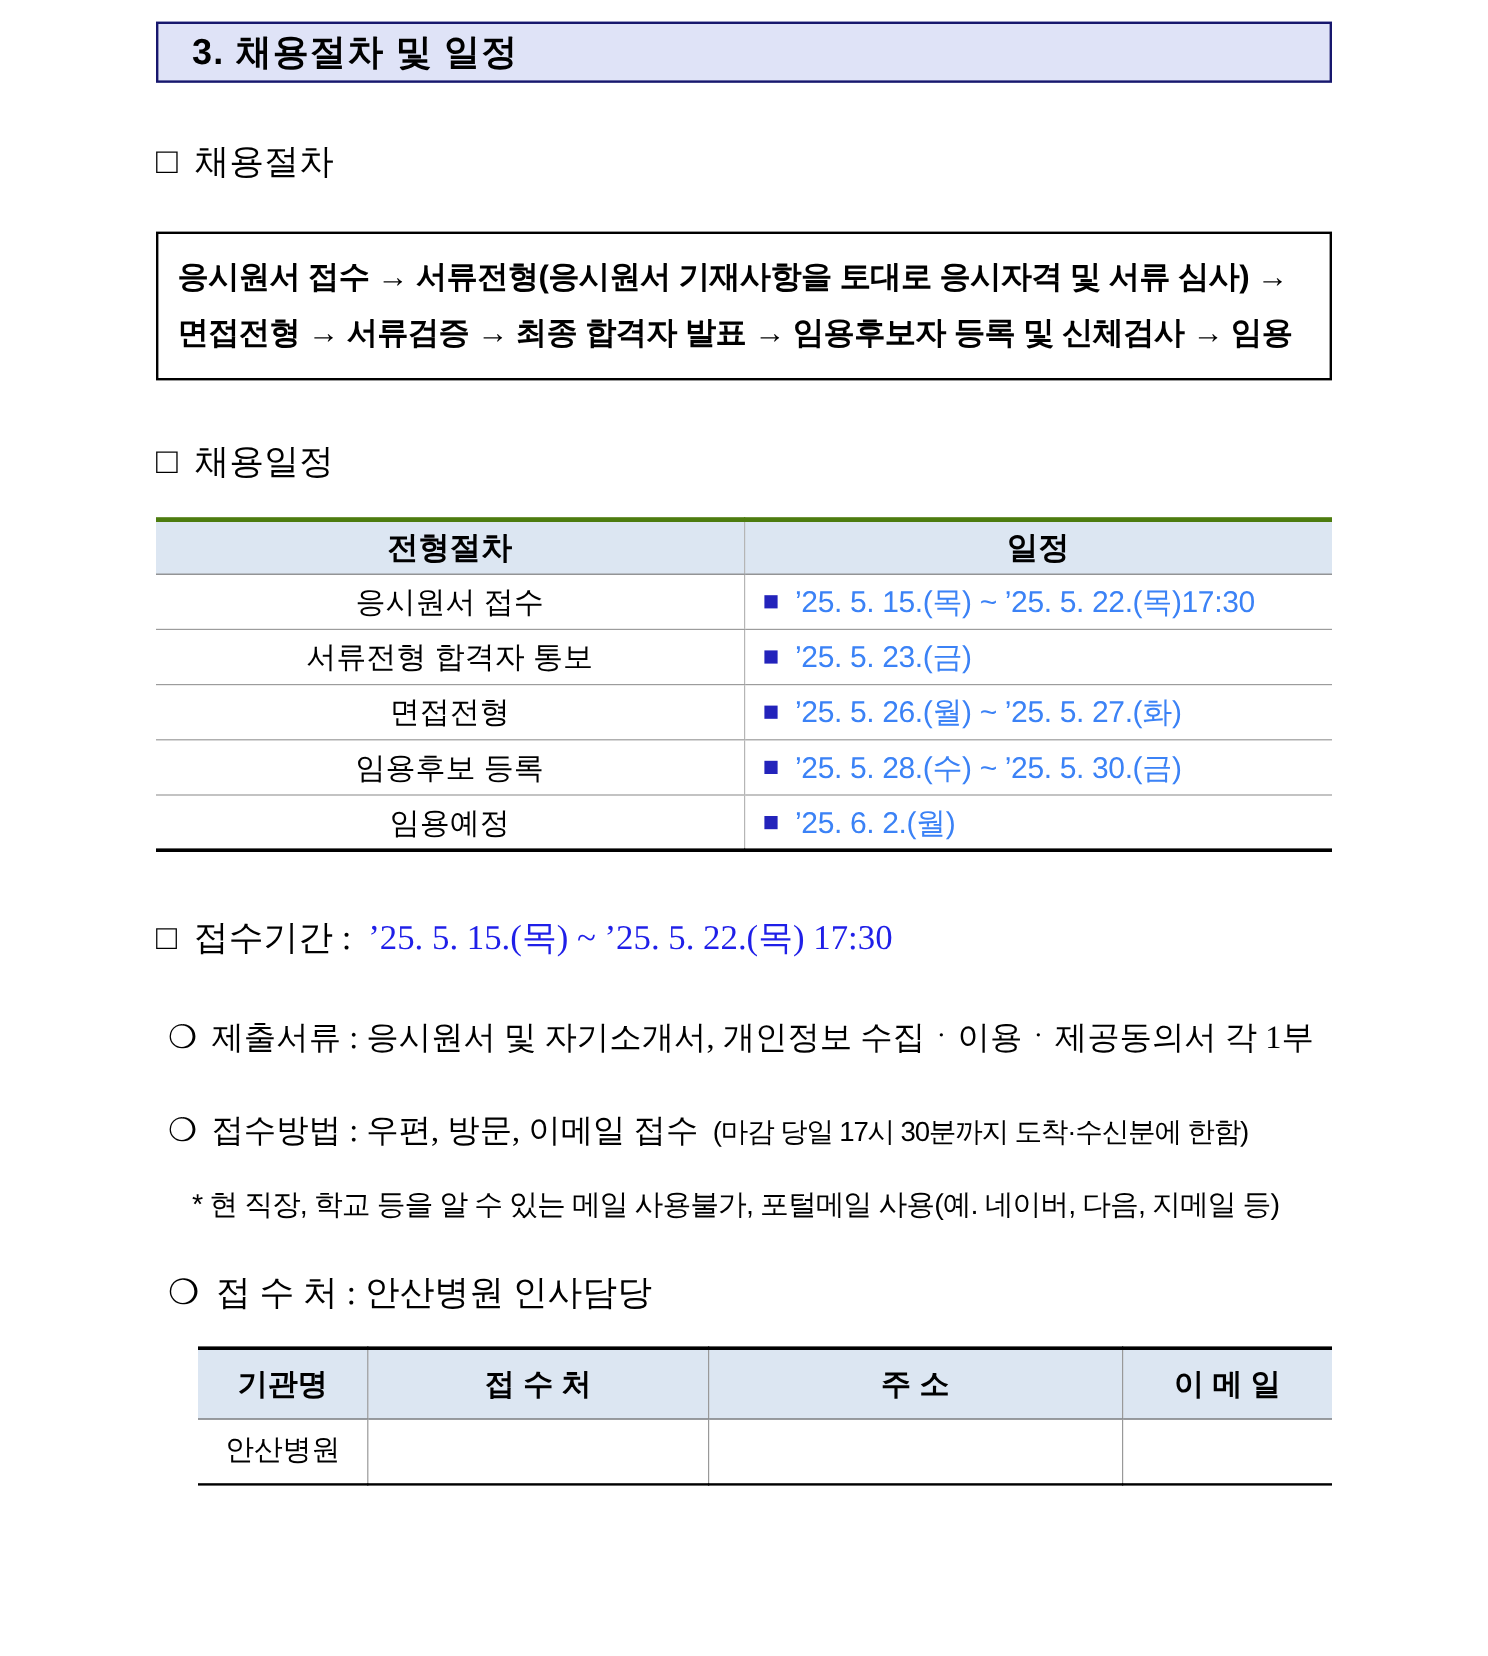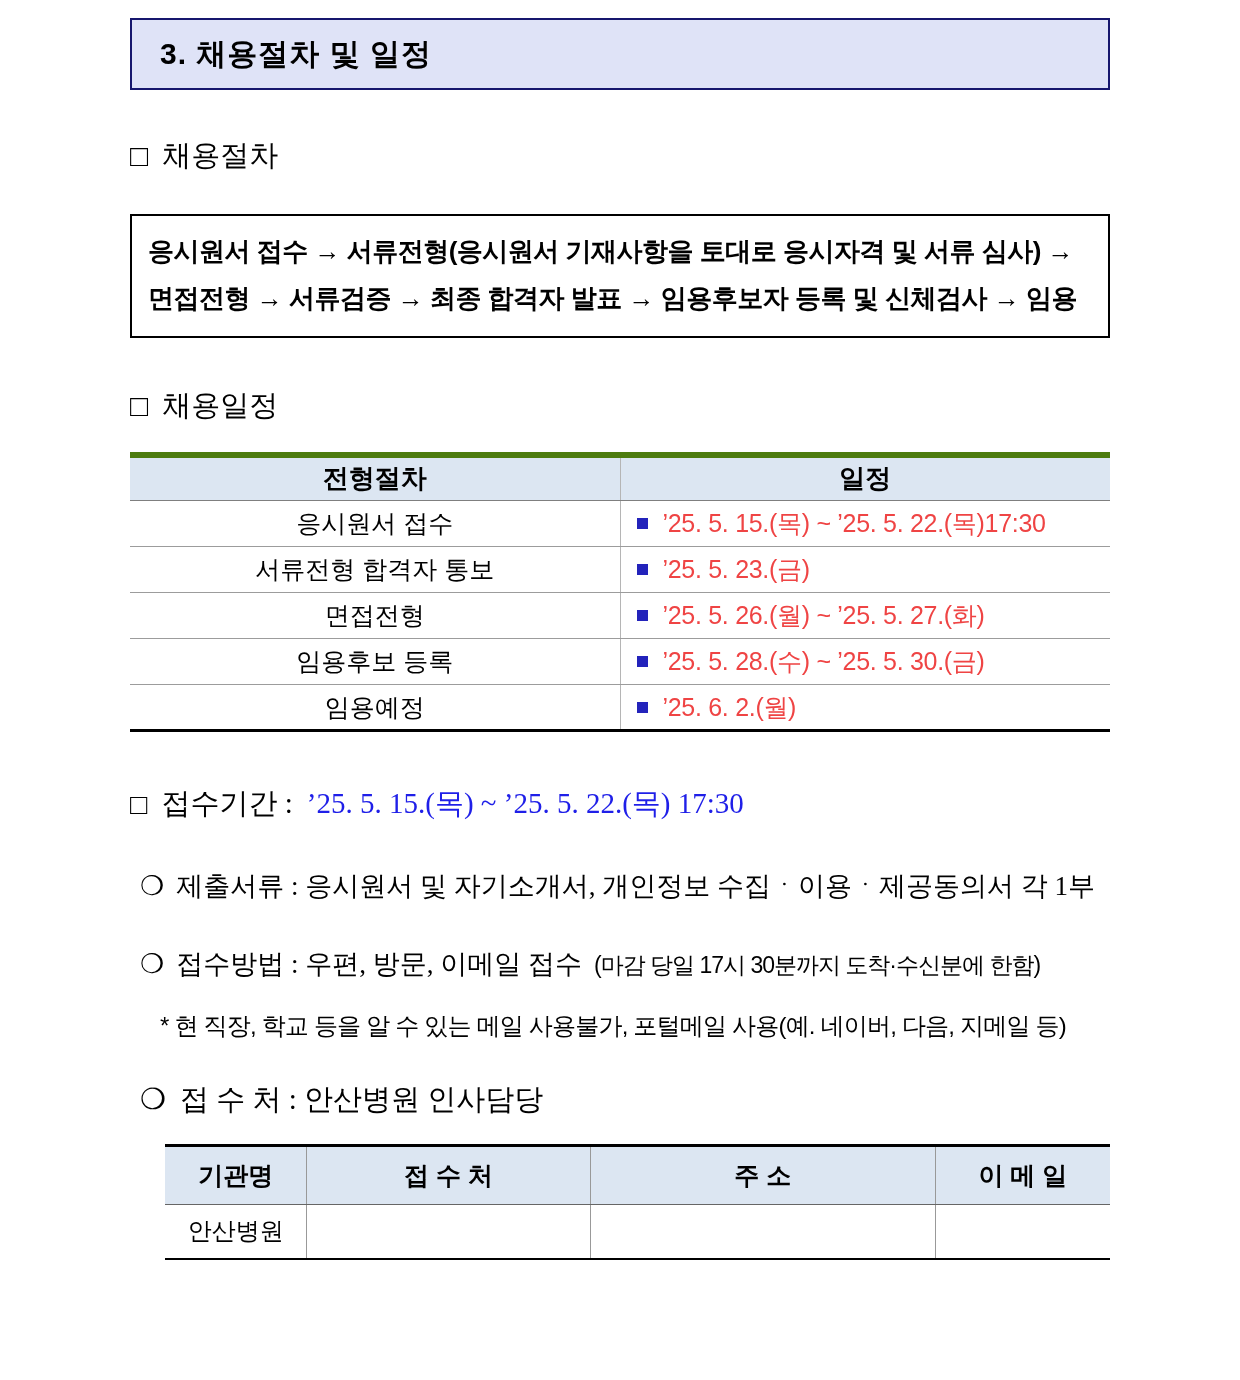--- a/index.html
+++ b/index.html
@@ -10,21 +10,21 @@
     font-family:"Liberation Sans", sans-serif;
     color:#000;
     padding:18px 130px 0 130px;
     position:relative;
     overflow:hidden;
   }
   
   .sec-box {
     background:#dfe3f7;
     border:2px solid #17176d;
-    height:72px;
+    height:51px;
     display:flex; align-items:center;
     padding-left:28px;
   }
   .sec-box .sec-title {
     font-size:30px; font-weight:bold;
     letter-spacing:1px;
     font-family:"Liberation Sans", sans-serif;
   }
   
   .sub-heading {
@@ -39,42 +39,42 @@
     padding:12px 16px 14px 16px;
     font-family:"Liberation Sans", sans-serif;
     font-size:26px; font-weight:600;
     letter-spacing:-0.5px;
     line-height:1.8;
   }
   
   table.schedule {
     width:100%;
     border-collapse:collapse;
-    border-top:6px solid #4d7c0f;
+    border-top:4px solid #4d7c0f;
     border-bottom:3px solid #000;
     table-layout:fixed;
   }
   table.schedule th {
     background:#dce6f2;
     height:46px;
     font-size:26px; font-weight:bold;
     border-bottom:1.5px solid #7f7f7f;
   }
   table.schedule th + th, table.schedule td + td { border-left:1px solid #b5b5b5; }
   table.schedule td {
     height:46px;
     font-size:25px;
     border-bottom:1px solid #9c9c9c;
   }
   table.schedule tr:last-child td { border-bottom:none; }
   td.step-cell { text-align:center; font-weight:500; }
   td.date-cell { text-align:left; }
   .date-wrap { display:flex; align-items:center; gap:15px; padding-left:16px; }
   .blt { width:11px; height:11px; background:#2323bb; flex:0 0 auto; }
-  .date-text { color:#ef4444; font-weight:500; letter-spacing:-0.3px; }
+  .date-text { color:#3b82f6; font-weight:500; letter-spacing:-0.3px; }
   
   .period-line {
     font-family:"Liberation Serif", serif;
     font-size:29px;
     display:flex; align-items:center; gap:14px;
   }
   .period-line .period-value { color:#1f1fe8; }
   .doc-line, .method-line {
     font-family:"Liberation Serif", serif;
     font-size:27px;

